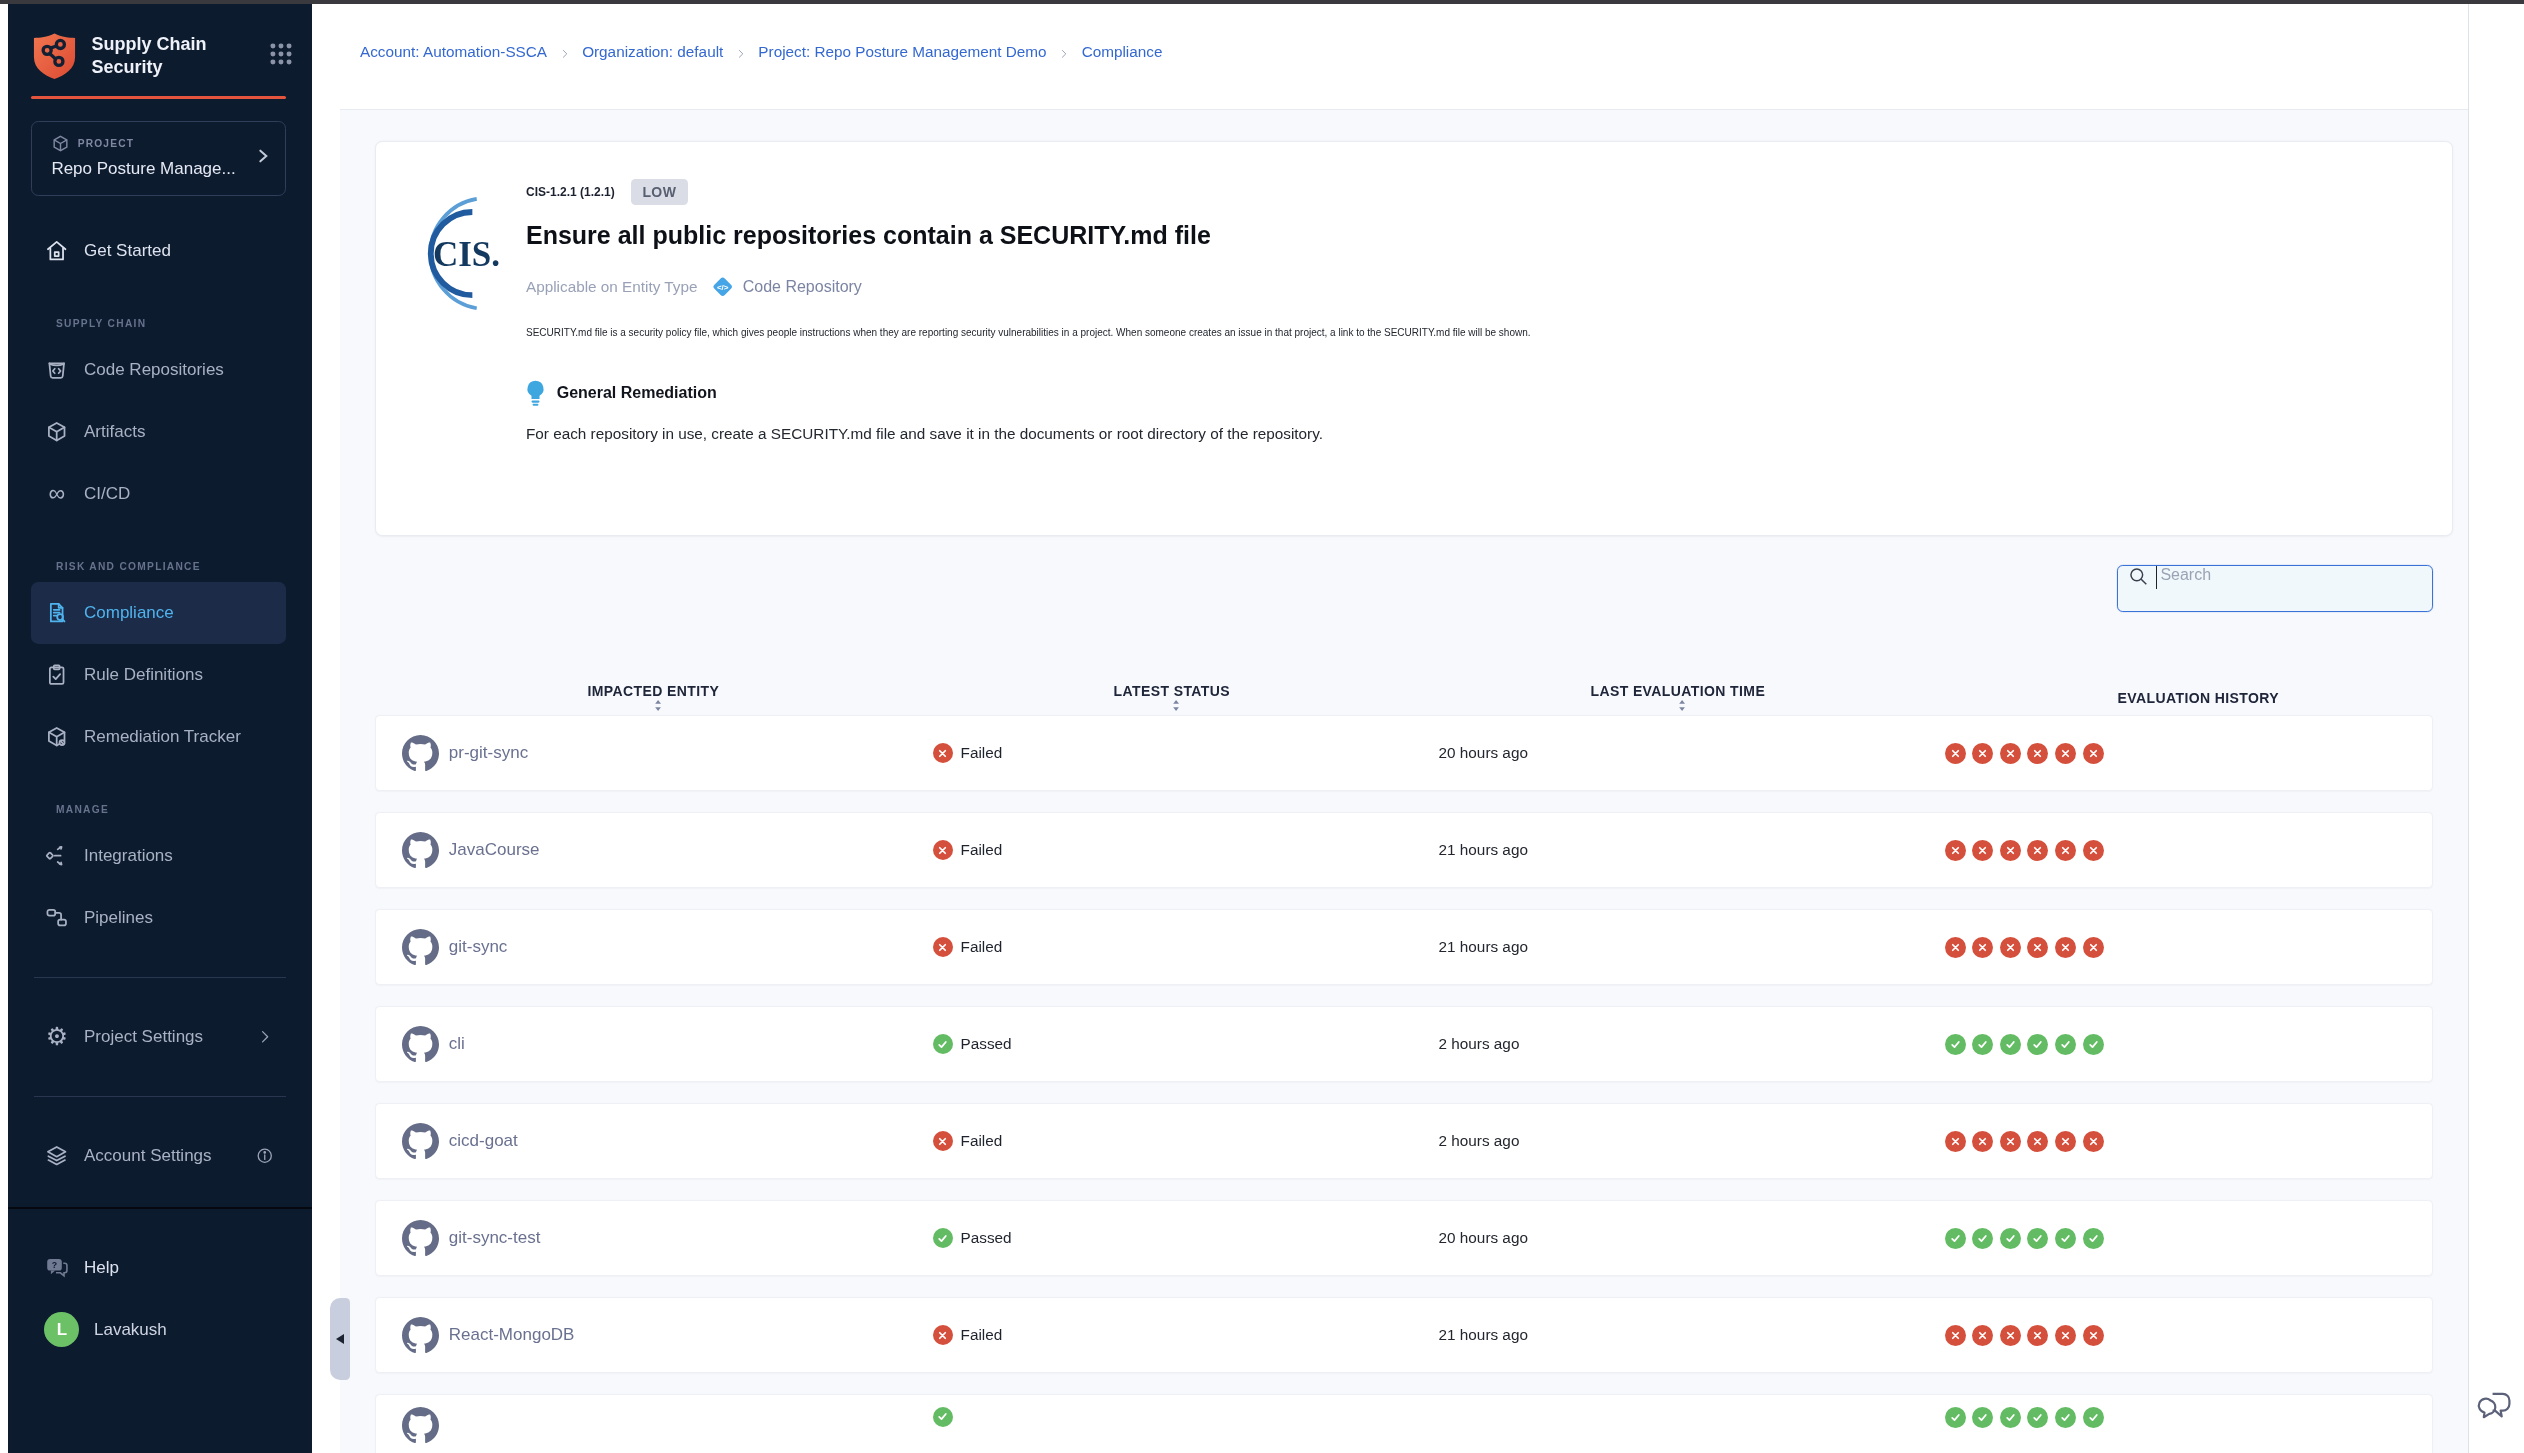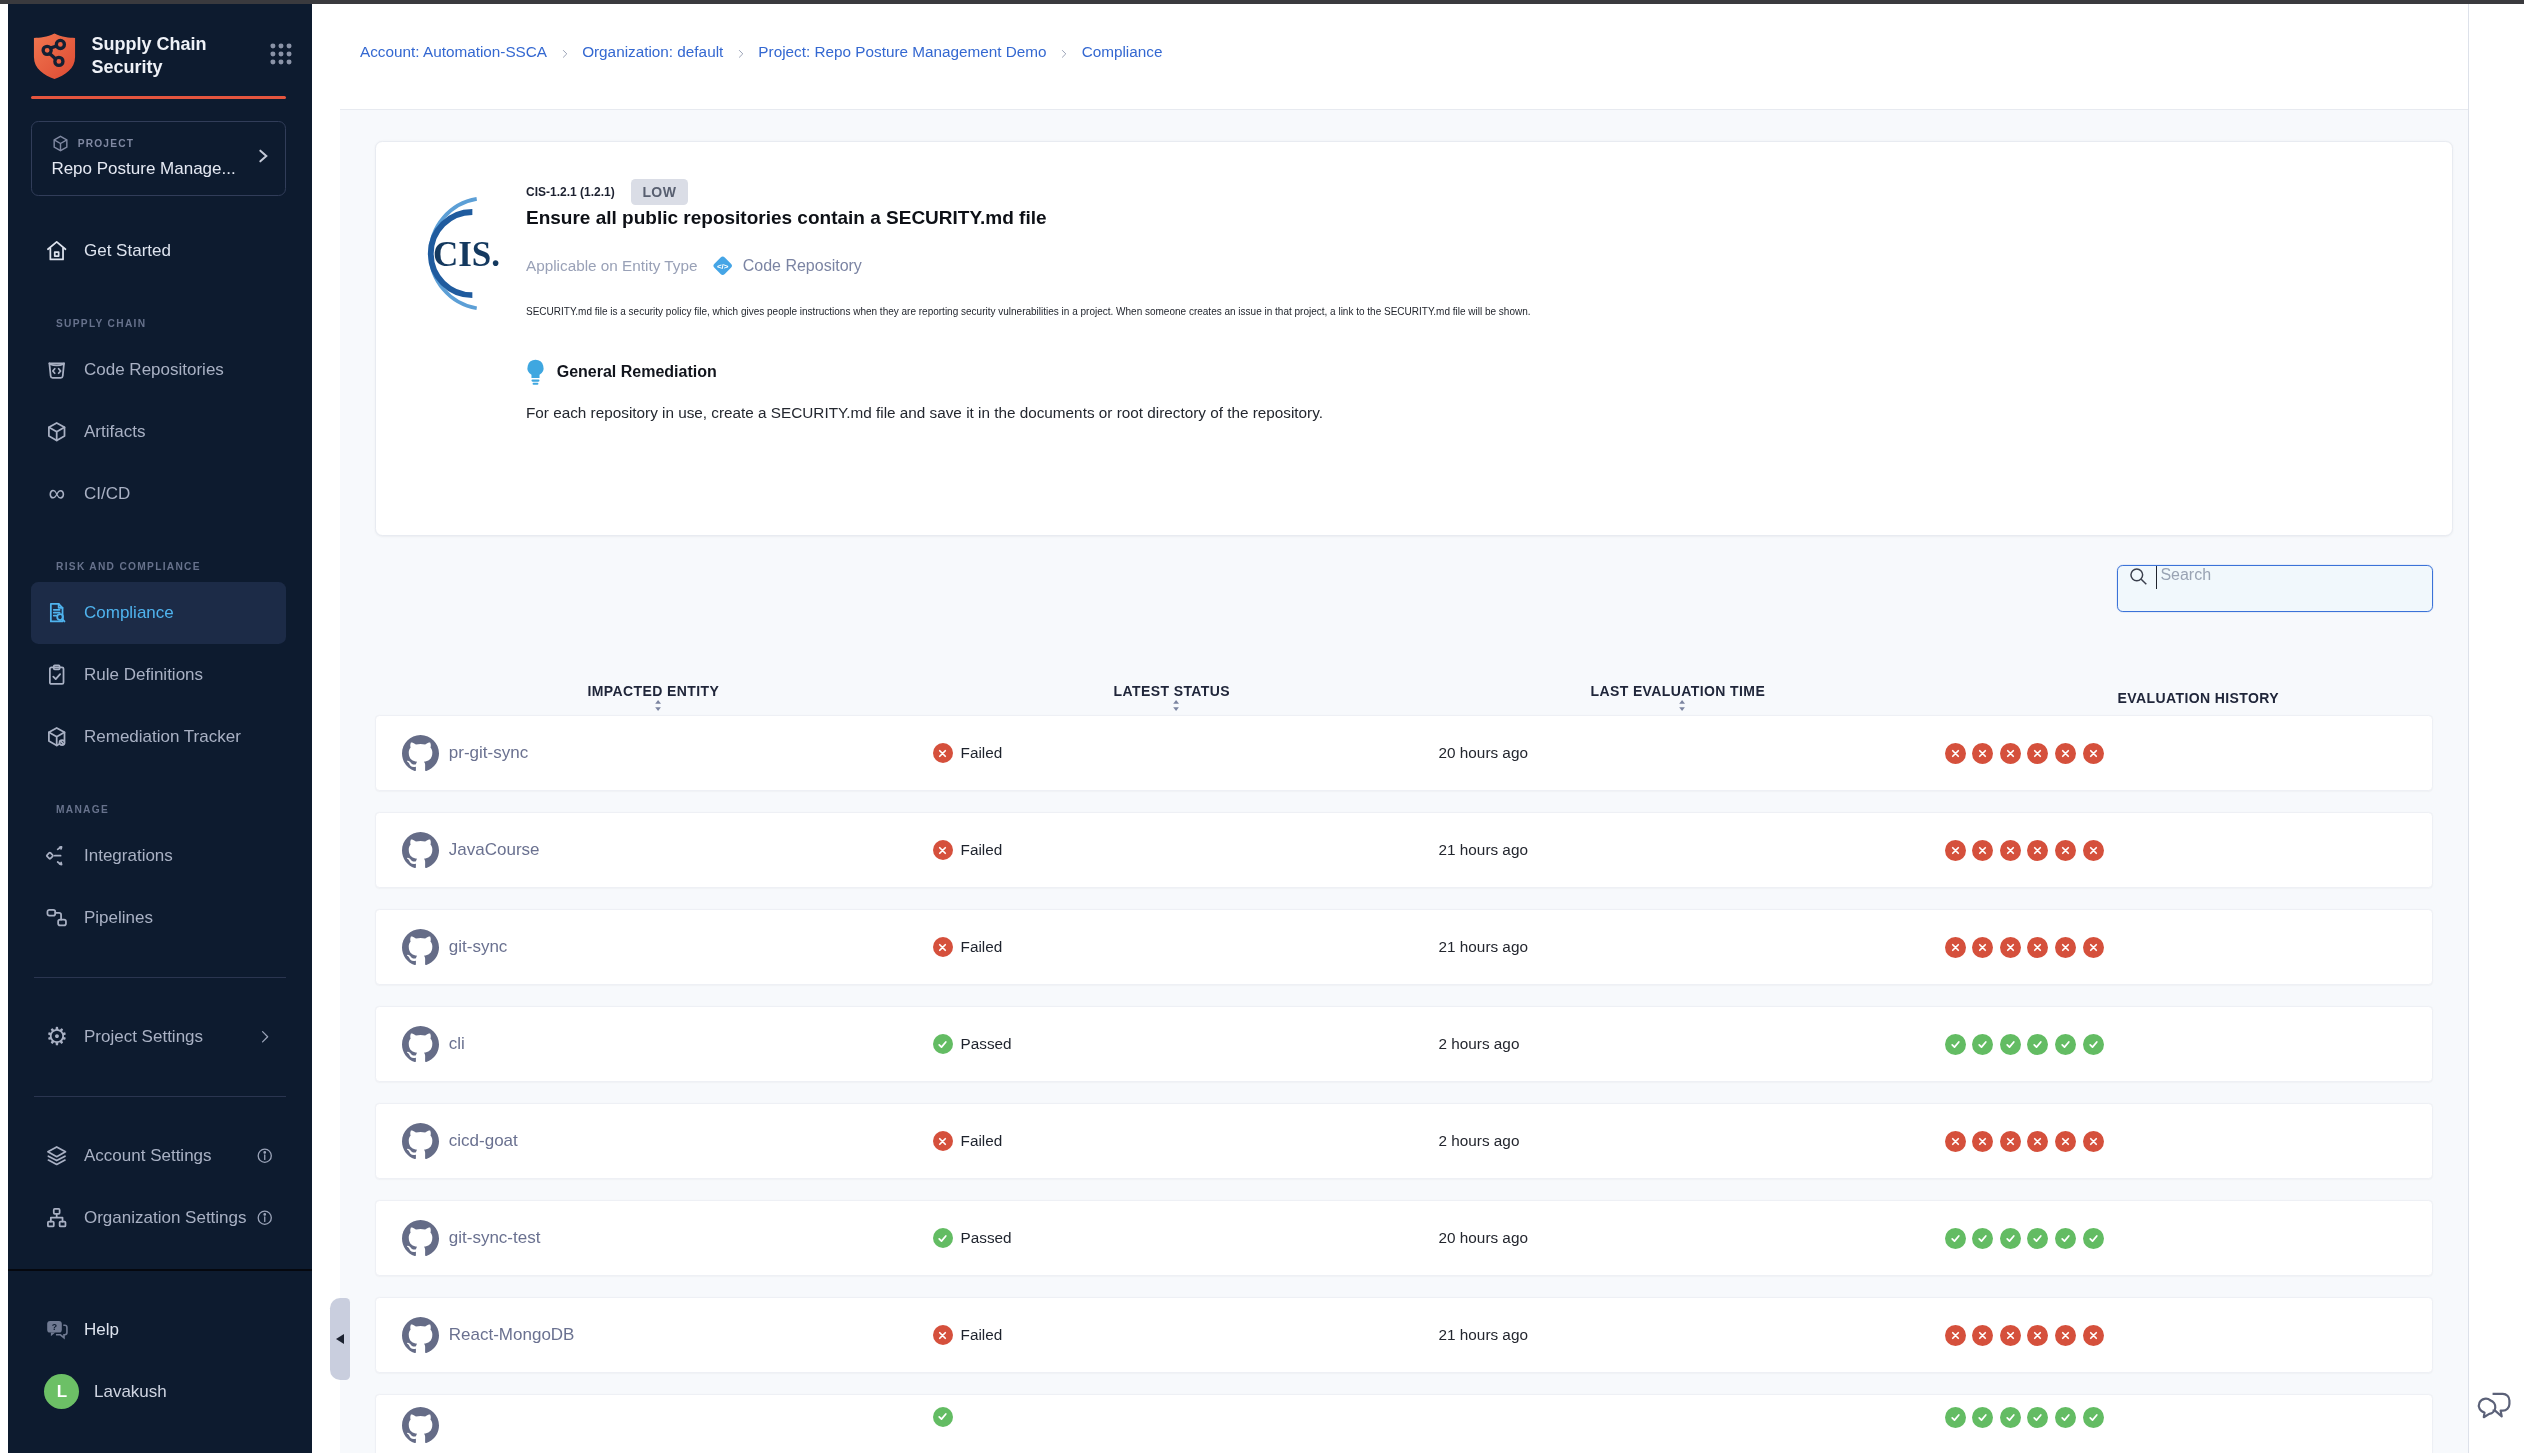--- a/index.html
+++ b/index.html
@@ -49,21 +49,21 @@
   .breadcrumb .bc-sep { width:11.7px; height:11.7px; margin:0 11.7px; color:#8b95ab; }
 
   .content { position:absolute; left:340px; top:110px; width:2128px; height:1344px; background:#f7f9fc; overflow:hidden; }
 
   .rule-card { margin:31px 0 0 35px; width:2078px; height:395px; background:#ffffff; border:0.7px solid #e8ebf1; border-radius:7.3px; box-shadow:0 0.7px 2.2px rgba(16,24,40,.05); position:relative; }
   .cis-logo { position:absolute; left:38px; top:51px; width:89px; height:121px; }
   .rule-meta { padding:37px 47px 0 150px; }
   .rule-id-row { display:flex; align-items:center; }
   .rule-id { font-size:12px; font-weight:600; color:#1c2130; }
   .sev-badge { margin-left:16px; background:#dadde6; color:#585f70; font-size:14px; font-weight:700; padding:5.1px 11.7px; border-radius:4.4px; letter-spacing:0.4px; }
-  .rule-title { margin-top:2px; font-size:19px; font-weight:700; color:#0d1016; }
+  .rule-title { margin-top:16px; font-size:25px; font-weight:700; color:#0d1016; }
   .applicable-row { margin-top:25px; display:flex; align-items:center; }
   .applicable-lbl { font-size:15.3px; color:#99a1b7; }
   .diamond { width:23.4px; height:23.4px; margin:0 8.8px 0 13px; }
   .entity-chip { font-size:16px; color:#7b84a3; }
   .rule-desc { margin-top:19px; font-size:10px; line-height:30px; color:#23272f; max-width:1885px; }
   .remed-row { margin-top:32px; display:flex; align-items:center; }
   .remed-row .bulb { width:19px; height:26px; margin-right:11.7px; }
   .remed-title { font-size:16px; font-weight:700; color:#11141c; }
   .remed-text { margin-top:19px; font-size:15.3px; color:#23272f; }
 
@@ -271,36 +271,20 @@
             <path d="M3.5 16.5 12 21l8.5-4.5"></path>
           </svg>
         </span>
         <span class="lb">Account Settings</span>
         <span class="right-ic"><svg viewBox="0 0 24 24" fill="none" stroke="currentColor" stroke-width="1.8" stroke-linecap="round" stroke-linejoin="round">
             <circle cx="12" cy="12" r="9"></circle>
             <path d="M12 11v6"></path>
             <circle cx="12" cy="7.5" r="1" fill="currentColor"></circle>
           </svg></span>
       </div>
-      <div class="nv-item">
-        <span class="ic">
-          <svg viewBox="0 0 24 24" fill="none" stroke="currentColor" stroke-width="1.8" stroke-linecap="round" stroke-linejoin="round">
-            <rect x="9" y="3" width="6" height="5" rx="1"></rect>
-            <rect x="3" y="16" width="6" height="5" rx="1"></rect>
-            <rect x="15" y="16" width="6" height="5" rx="1"></rect>
-            <path d="M12 8v4M6 16v-4h12v4"></path>
-          </svg>
-        </span>
-        <span class="lb">Organization Settings</span>
-        <span class="right-ic"><svg viewBox="0 0 24 24" fill="none" stroke="currentColor" stroke-width="1.8" stroke-linecap="round" stroke-linejoin="round">
-            <circle cx="12" cy="12" r="9"></circle>
-            <path d="M12 11v6"></path>
-            <circle cx="12" cy="7.5" r="1" fill="currentColor"></circle>
-          </svg></span>
-      </div>
     </div>
 
   <div class="bottom-sep"></div>
 
   <div class="nv-item bright help-item">
     <span class="ic">
       <svg viewBox="0 0 32 32" style="font-size:23px">
           <g fill="#707a92">
             <rect x="3" y="4" width="20" height="16" rx="4"></rect>
             <path d="M8 20l0 5 6-5z"></path>

